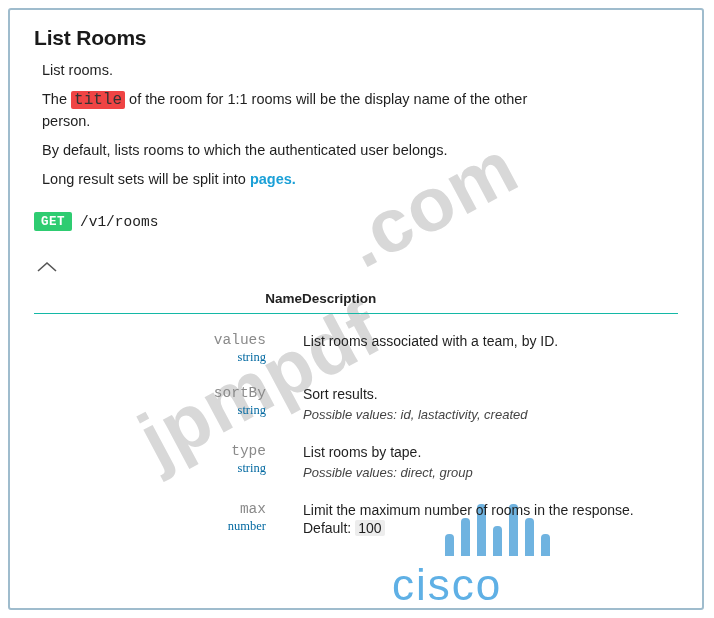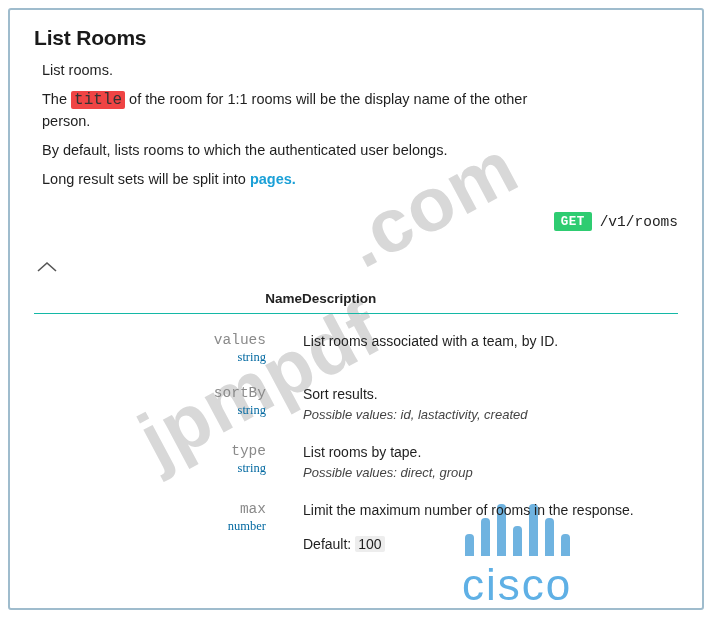--- a/index.html
+++ b/index.html
@@ -49,24 +49,23 @@
     transform: rotate(-28deg);
     user-select: none;
     white-space: nowrap;
   }
   .wm-a { left: 120px; top: 330px; }
   .wm-b { left: 330px; top: 150px; }
 
   .wm-cisco {
     position: absolute;
     z-index: 2;
-    left: 402px;
+    left: 382px;
     top: 490px;
     width: 210px;
-    text-align: center;
     user-select: none;
   }
   .wm-bars {
     height: 56px;
     display: flex;
     align-items: flex-end;
     justify-content: center;
     gap: 7px;
   }
   .wm-bars i {
@@ -117,21 +116,20 @@
     color: #1ba0d7;
     text-decoration: none;
     font-weight: bold;
   }
 
   .endpoint {
     margin-top: 22px;
     display: flex;
     align-items: center;
     gap: 8px;
-    justify-content: flex-end;
   }
   .method {
     display: inline-block;
     background: #2ecc71;
     color: #ffffff;
     font-family: "Liberation Mono", monospace;
     font-size: 12.5px;
     font-weight: bold;
     padding: 3px 7px 2px 7px;
     border-radius: 2px;
@@ -217,21 +215,20 @@
   .param-values {
     font-size: 13px;
     color: #444;
     font-style: italic;
     line-height: 19px;
     margin-top: 1px;
   }
   .param-default {
     font-size: 14px;
     color: #1f1f1f;
-    margin-top: 16px;
   }
   .default-val {
     background: #ededed;
     padding: 0 3px;
     border-radius: 2px;
   }
 </style>
 </head>
 <body>
 

